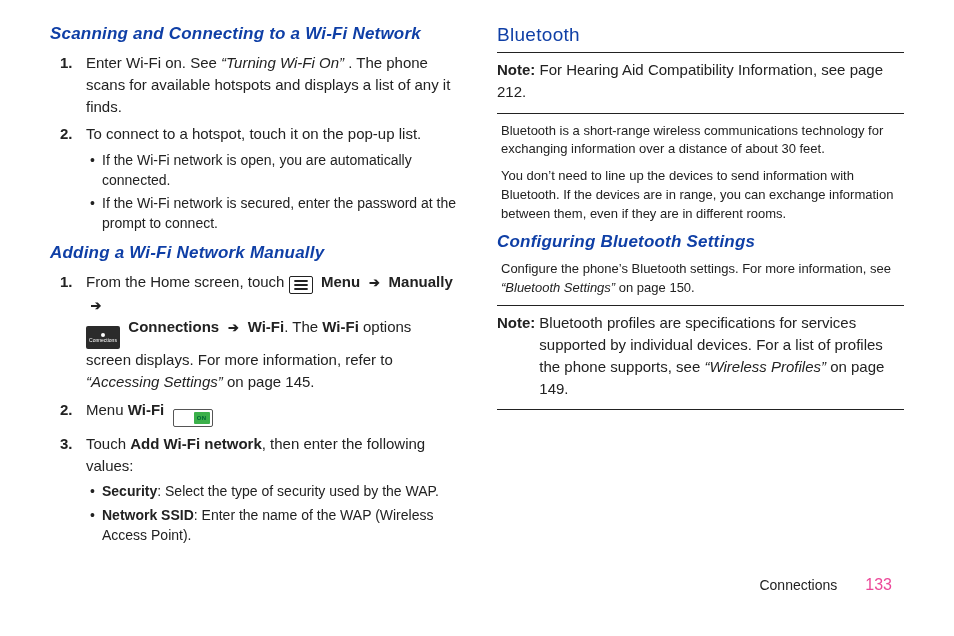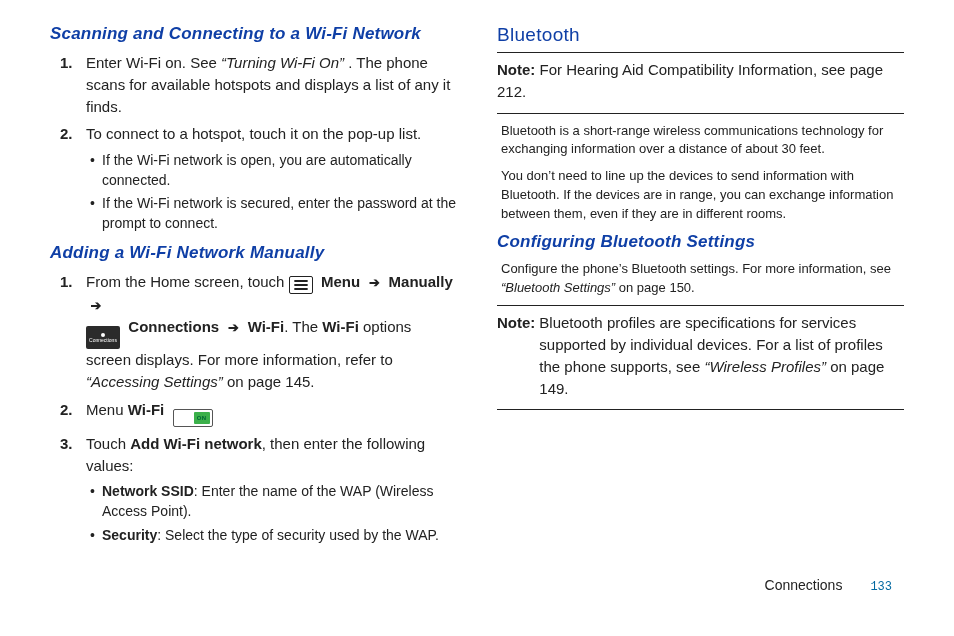--- a/index.html
+++ b/index.html
@@ -160,21 +160,21 @@
     width: 954px;
     display: flex;
     justify-content: flex-end;
     align-items: baseline;
     padding: 0 62px 0 0;
     box-sizing: border-box;
     bottom: 26px;
     font-stretch: condensed;
   }
   .footer .sec { font-size: 14px; color: #222; margin-right: 28px; }
-  .footer .pg  { font-size: 12px; color: #0369a1; font-family: Liberation Mono, monospace; }
+  .footer .pg  { font-size: 16px; color: #ec4899; }
   .relwrap { position: relative; width: 954px; height: 620px; }
 </style>
 </head>
 <body>
 <div class="relwrap">
 
 <div class="page">
 
   <div class="col">
 
@@ -233,22 +233,22 @@
                 </span>
           </span>
         </span>
       </li>
       <li>
         <span class="num">3.</span>
         <span>
           <span>Touch </span><span class="b">Add Wi-Fi network</span><span>, then enter the following values:</span>
         </span>
         <ul class="bullets">
+          <li><span class="b">Security</span><span>: Select the type of security used by the WAP.</span></li>
           <li><span class="b">Network SSID</span><span>: Enter the name of the WAP (Wireless Access Point).</span></li>
-          <li><span class="b">Security</span><span>: Select the type of security used by the WAP.</span></li>
         </ul>
       </li>
     </ol>
 
   </div>
 
   <div class="col">
 
     <div class="hd-main">Bluetooth</div>
     <hr class="rule">

